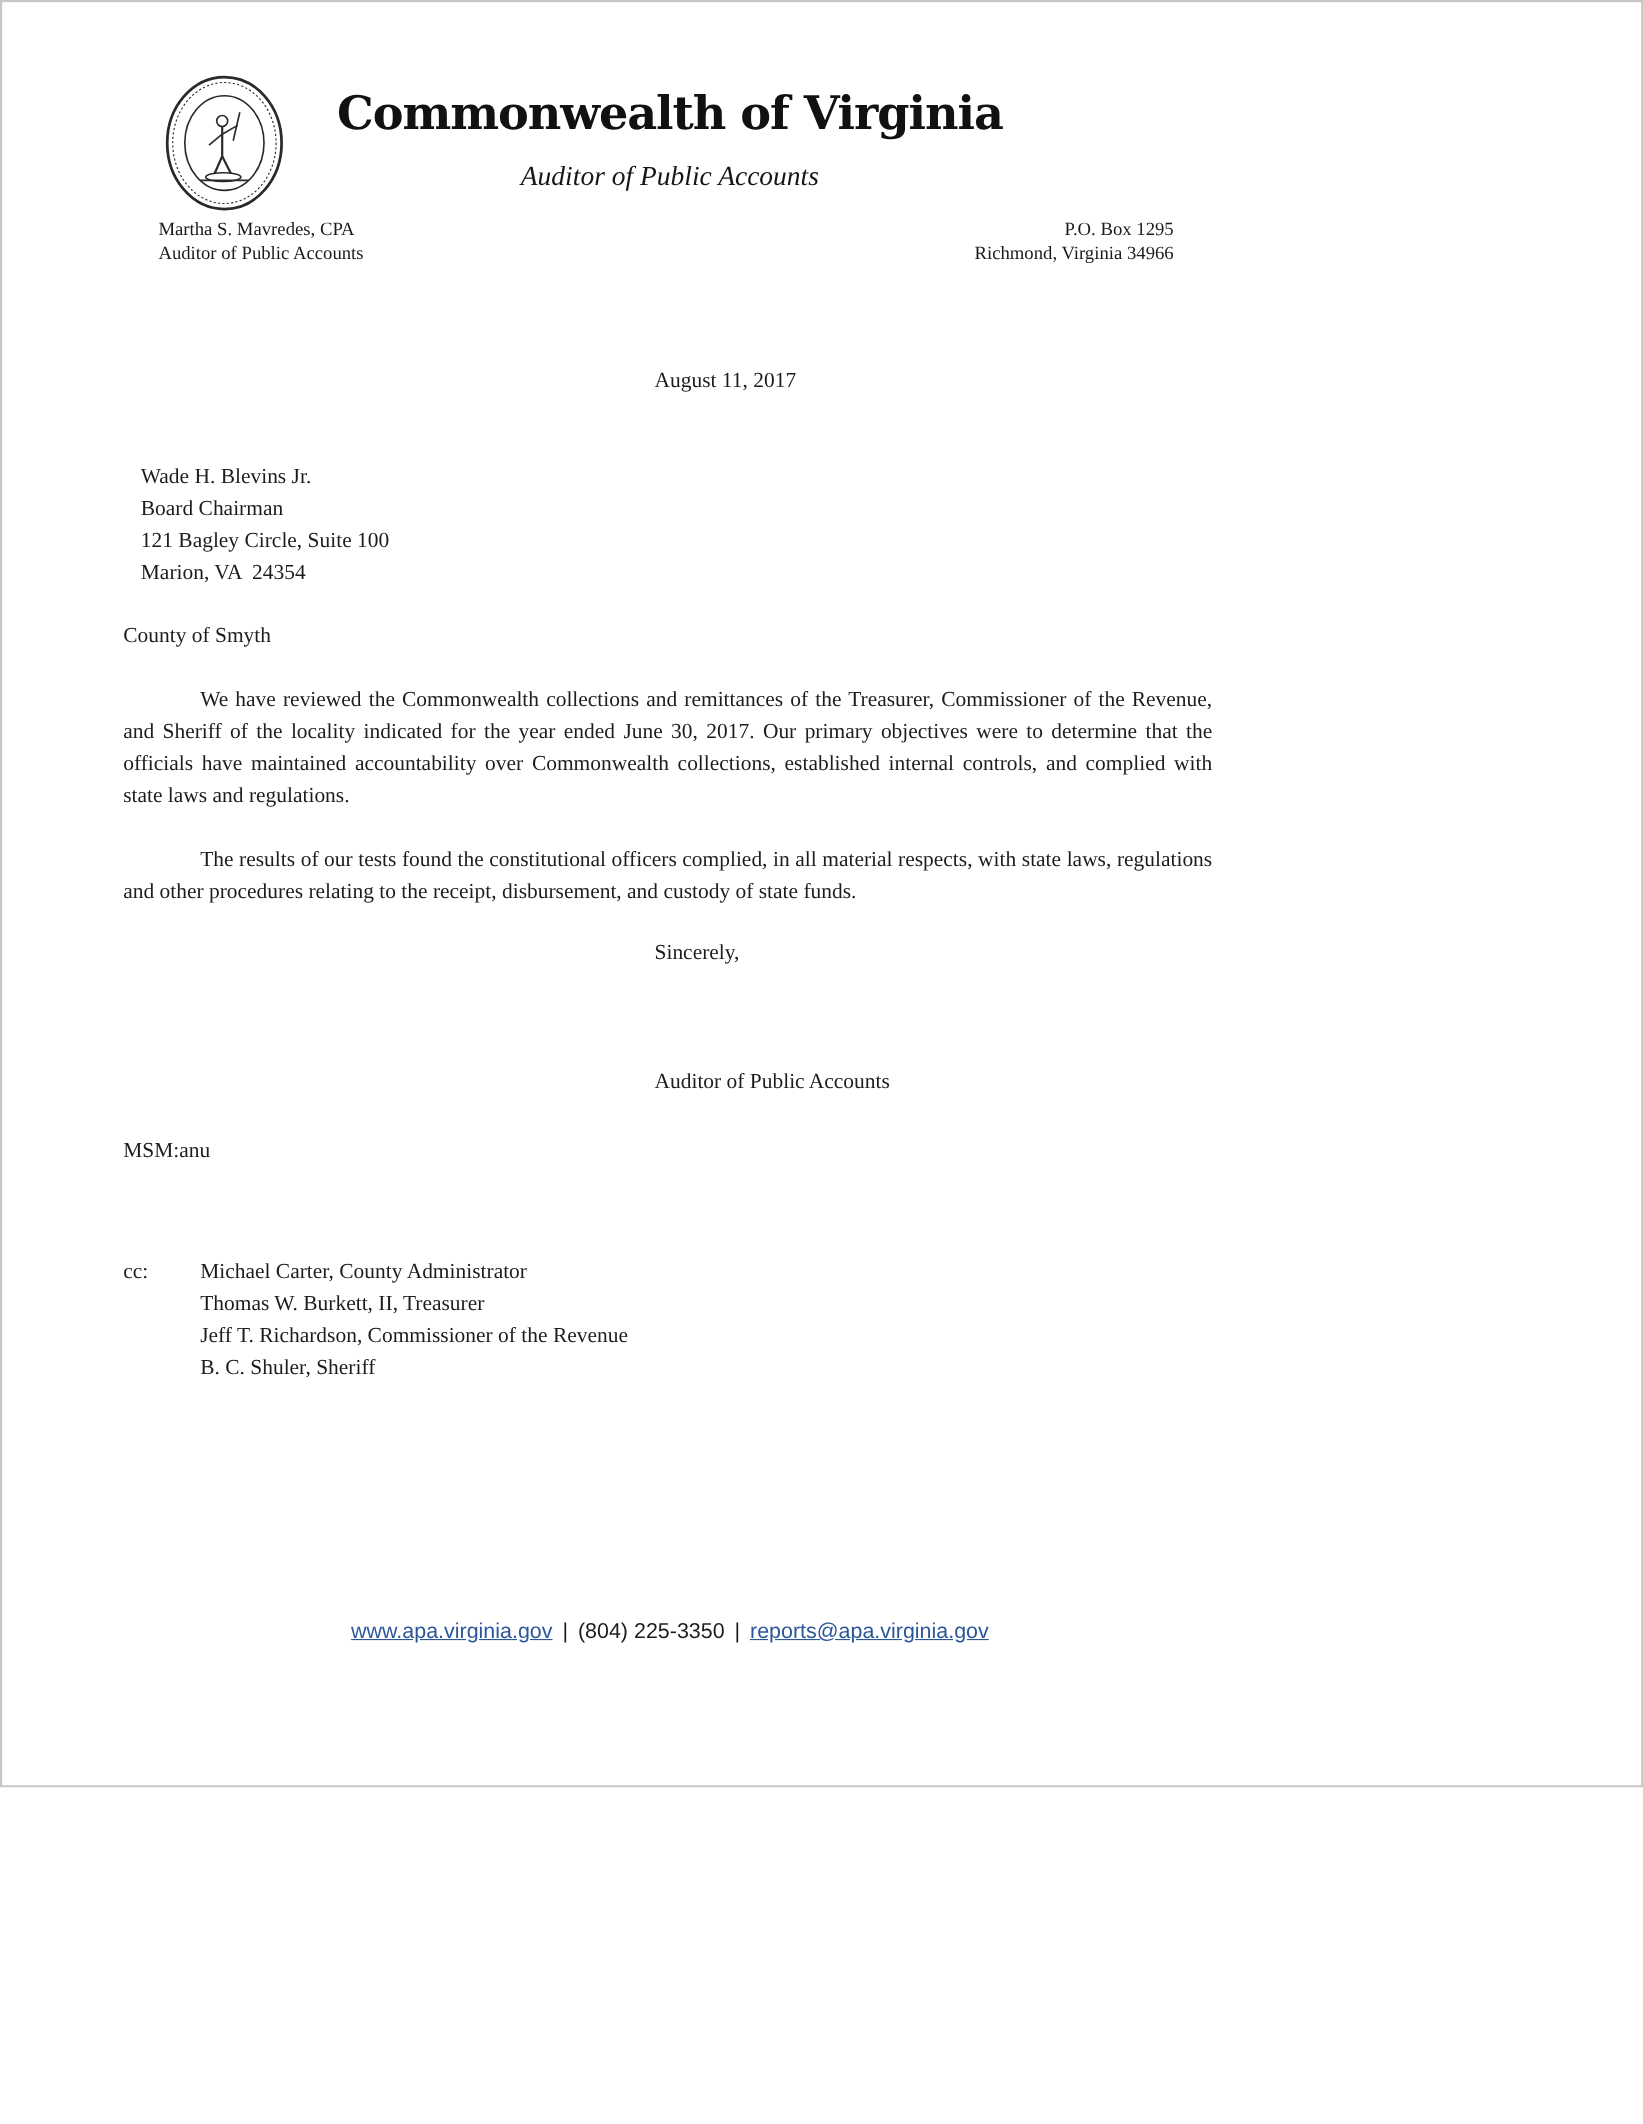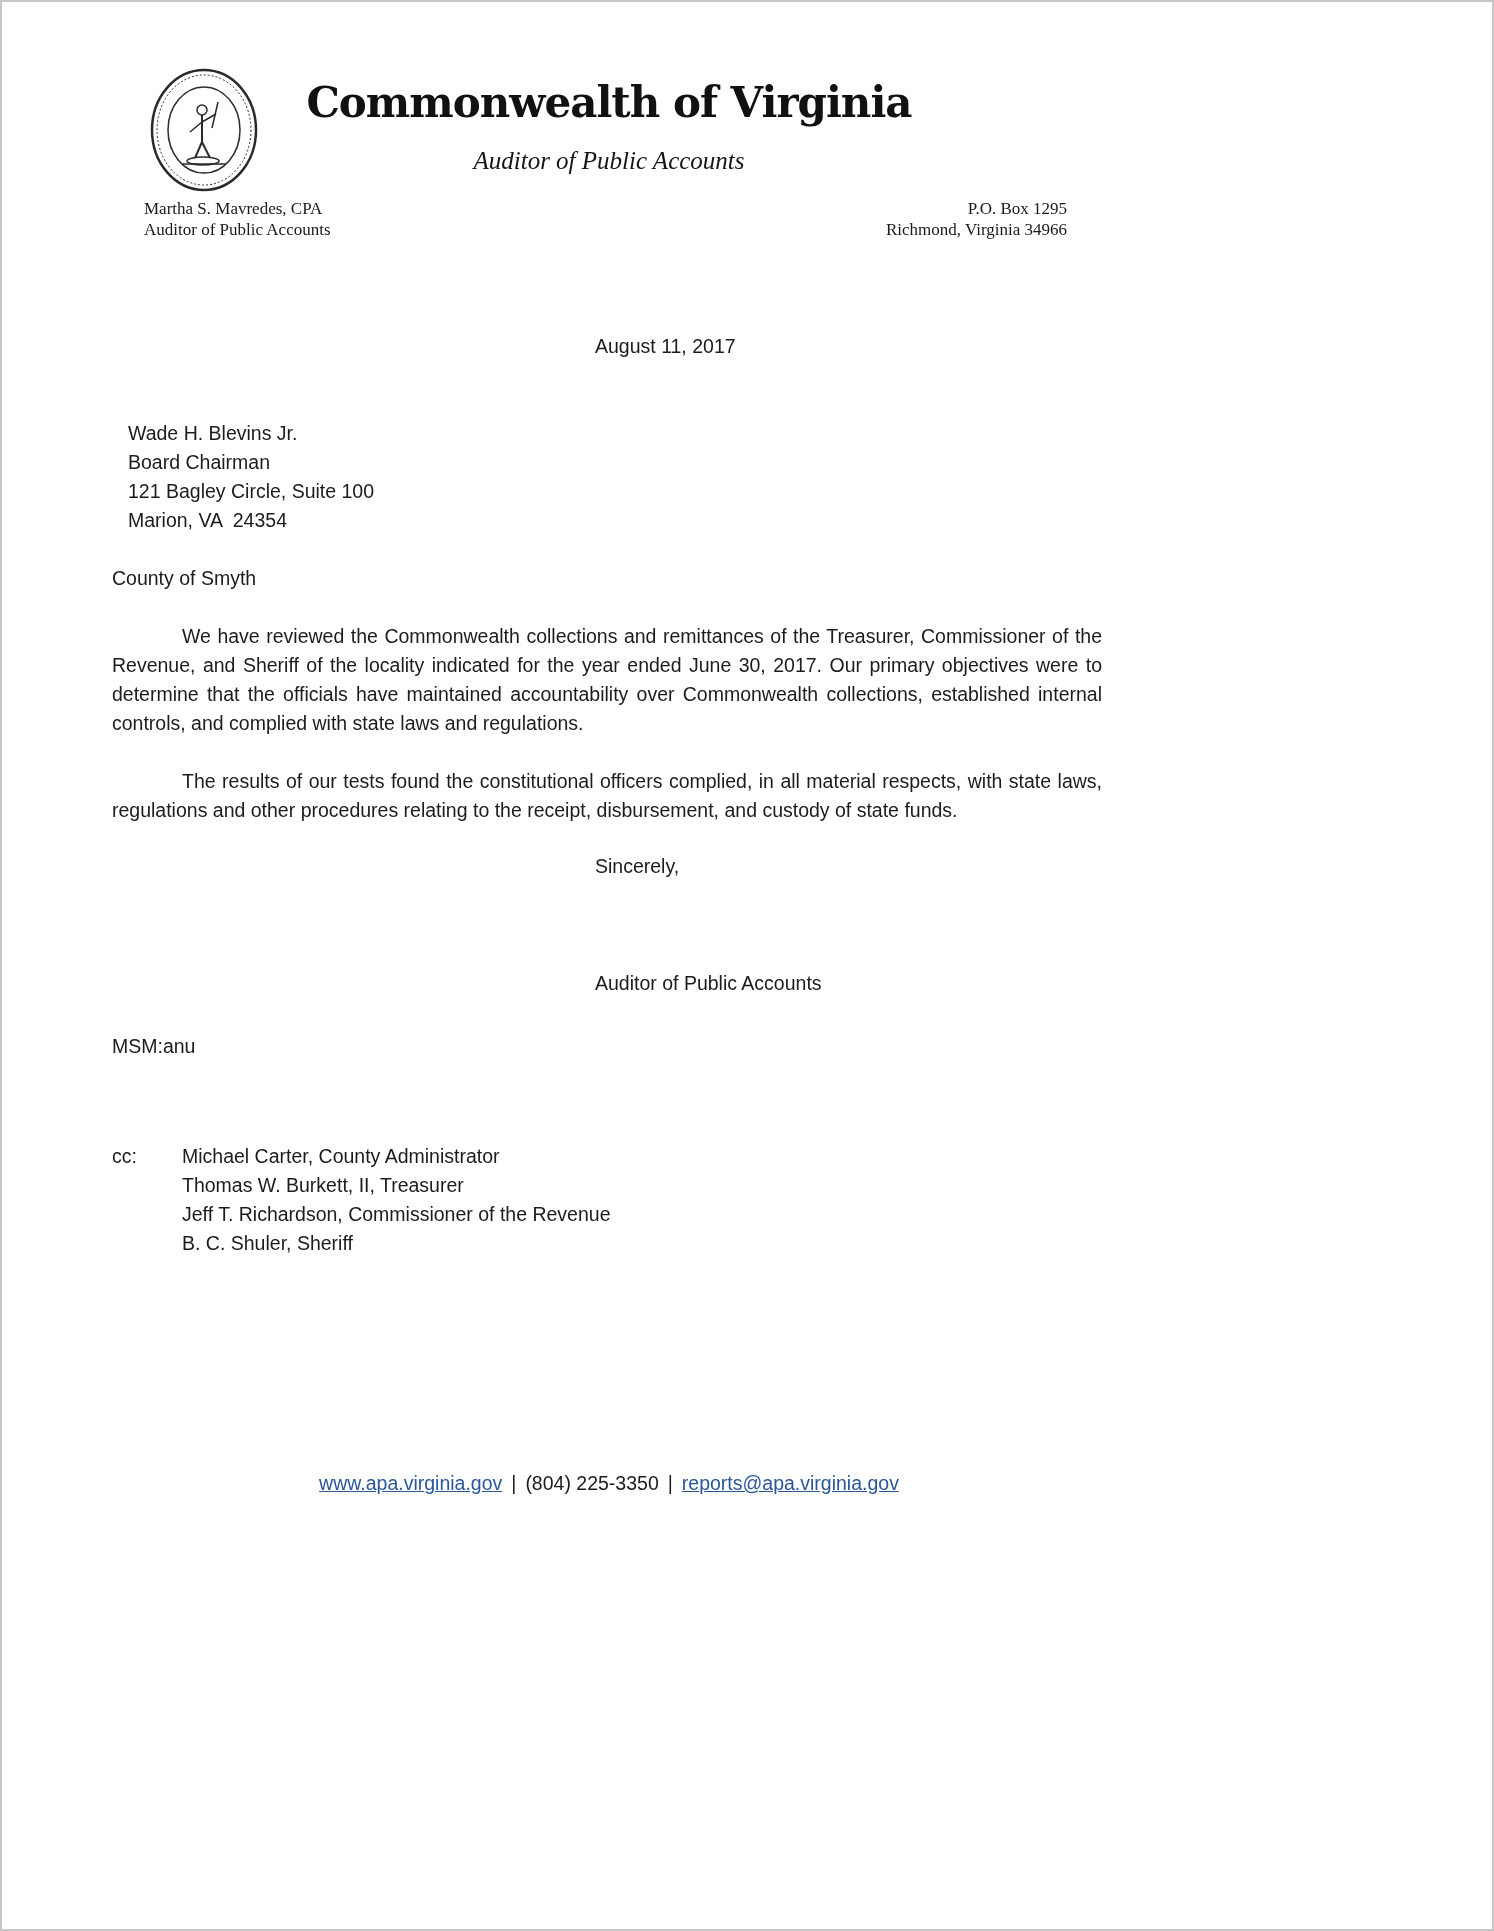--- a/index.html
+++ b/index.html
@@ -3,21 +3,21 @@
 <meta charset="utf-8">
 <style>
   html, body {
     margin: 0;
     padding: 0;
     background: #ffffff;
   }
   .page {
     position: relative;
     width: 1494px;
-    height: 1931px;
+    height: 1625px;
     box-sizing: border-box;
     background: #ffffff;
     border: 2px solid #c6c6c6;
     color: #1f1f1f;
     overflow: hidden;
   }
 
   
   .header {
     position: relative;
@@ -58,21 +58,21 @@
     font-size: 17px;
     line-height: 21px;
     color: #1a1a1a;
   }
   .contact-left  { left: 142px;  text-align: left; }
   .contact-right { right: 425px; text-align: right; }
 
   
   .letter-body {
     padding: 0 390px 0 110px;
-    font-family: Liberation Sans, sans-serif;
+    font-family: Liberation Serif, serif;
     font-size: 19.5px;
     line-height: 29px;
     color: #1c1c1c;
   }
   .date-line {
     margin-top: 85px;
     margin-left: 483px;
   }
   .recipient-block { margin-top: 58px; margin-left: 16px; }
   .addr-line { white-space: pre-wrap; }

